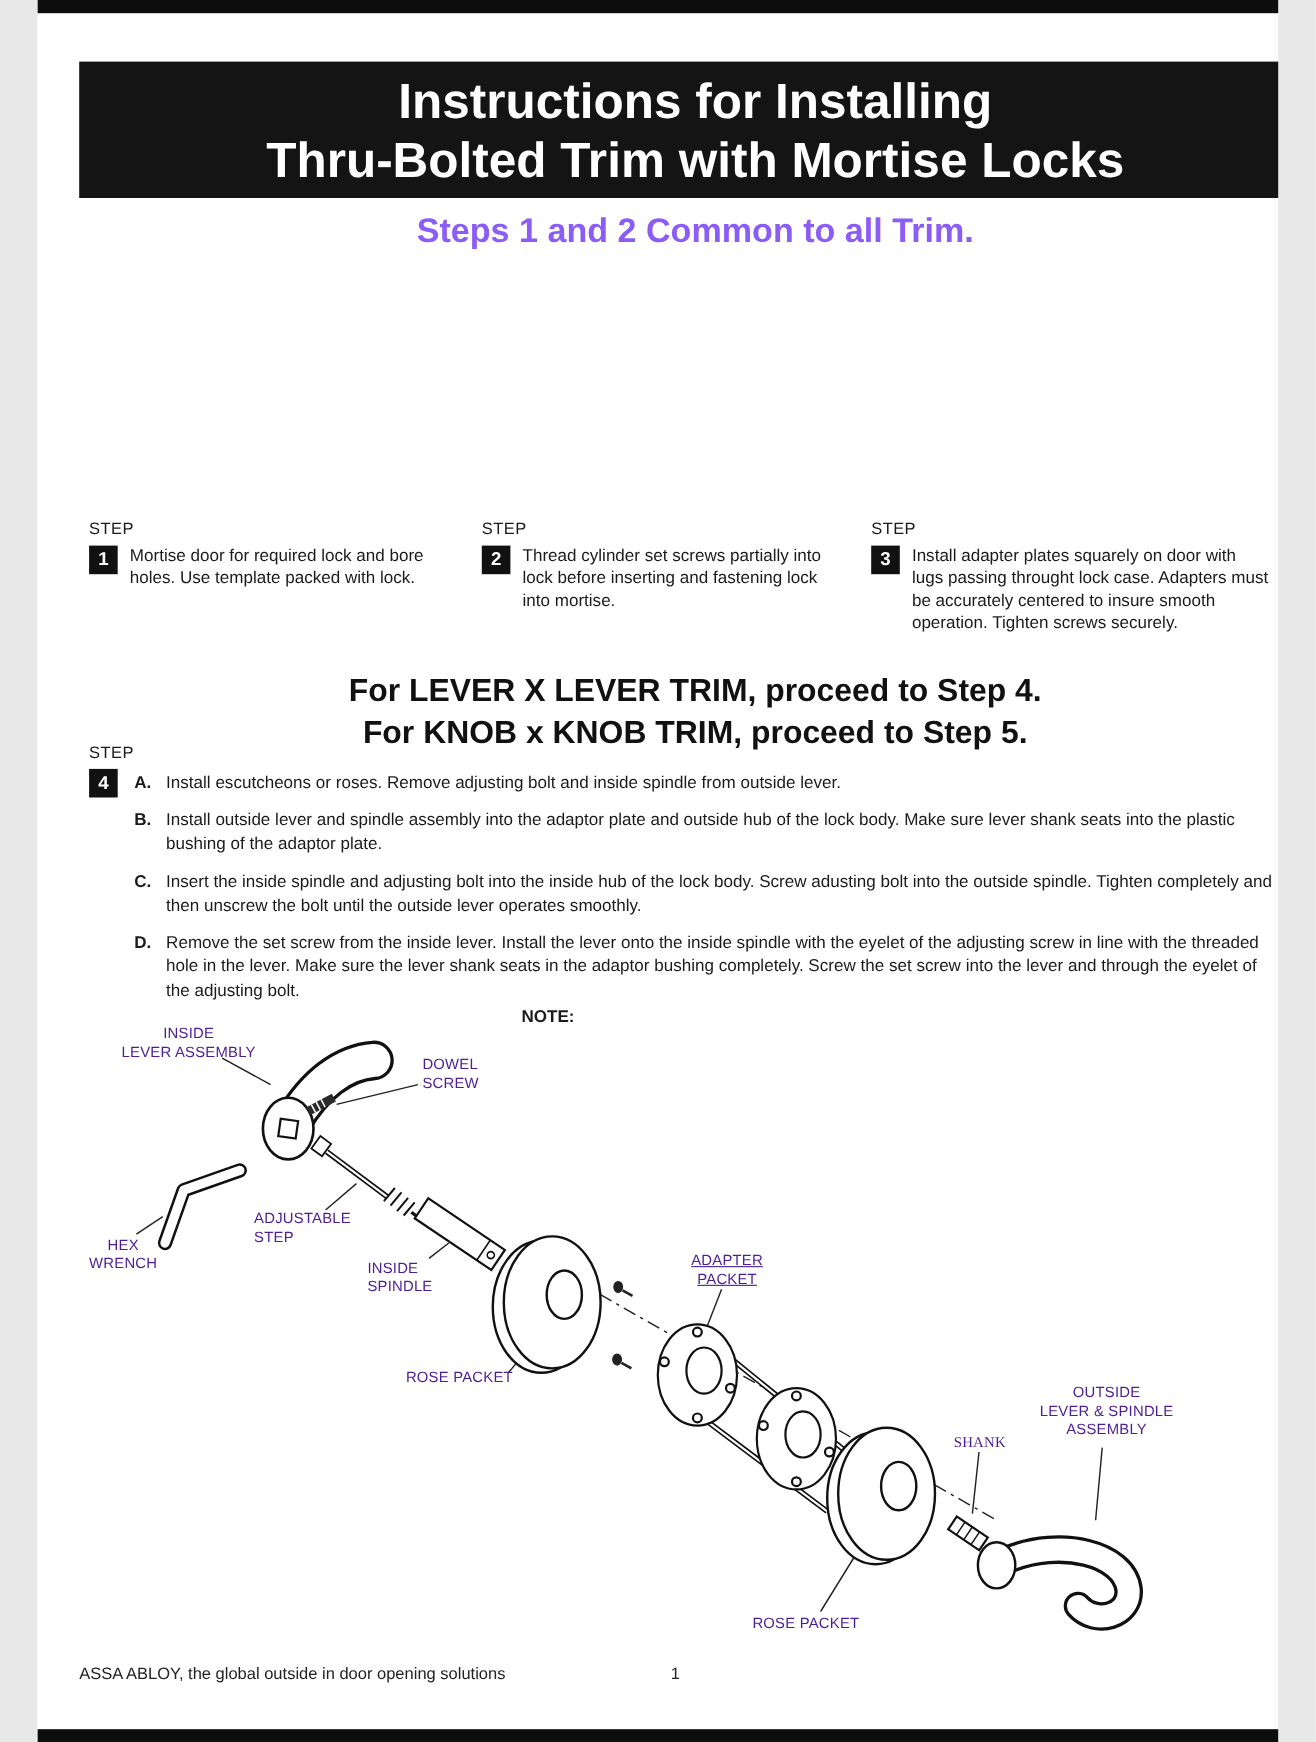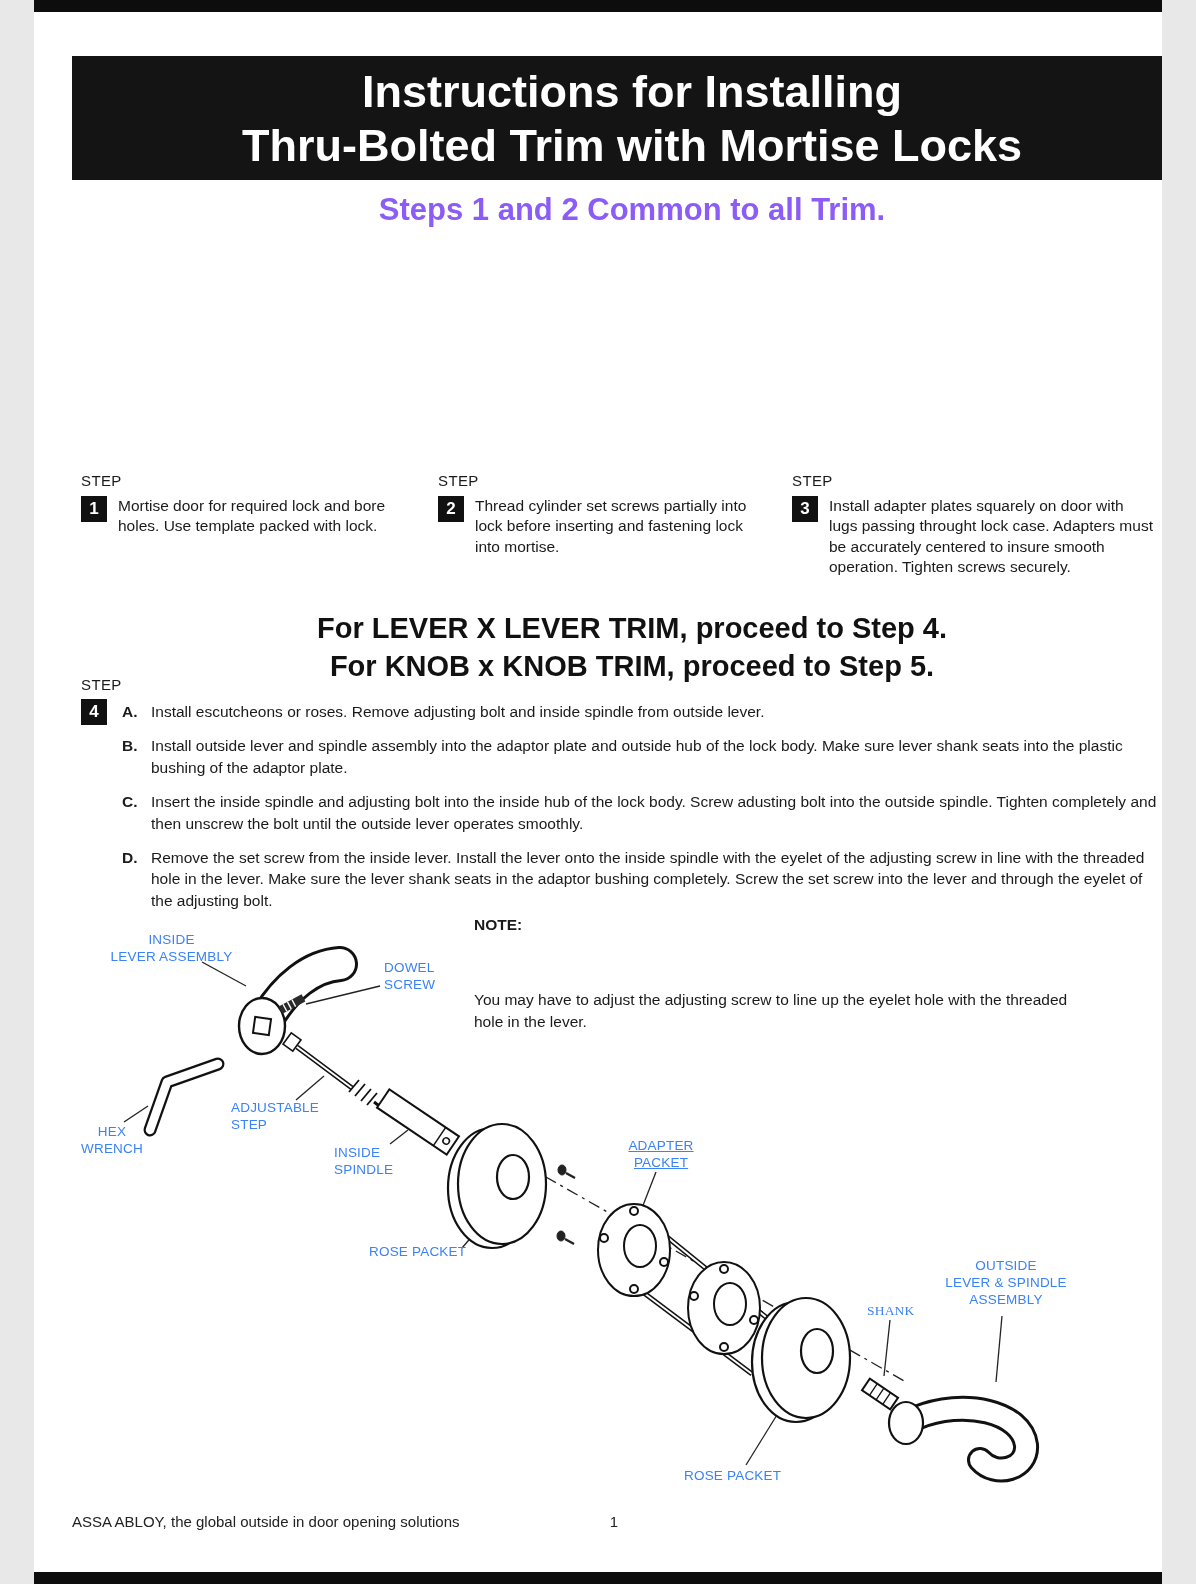--- a/index.html
+++ b/index.html
@@ -50,21 +50,21 @@
   .item .letter { font-weight:bold; flex:0 0 29px; }
   .item .itext { flex:1; }
 
   .note { position:absolute; left:440px; top:914px; width:600px; display:flex; font-size:15.5px; line-height:1.4;flex-direction:column; }
   .note .nlabel { font-weight:bold; flex:0 0 75px; }
   .note .ntext  { flex:1; }
 
   .diagram { position:absolute; left:0; top:920px; width:1196px; height:600px; }
   .diagram svg { position:absolute; left:0; top:0; }
   .dlabel {
-    position:absolute; font-size:13.5px; letter-spacing:0.2px; color:#3b82f6;
+    position:absolute; font-size:13.5px; letter-spacing:0.2px; color:#4c1d95;
     white-space:pre-line; line-height:1.25;
   }
   .dlabel.center { text-align:center; }
 
   .footer-left { position:absolute; left:38px; top:1513px; font-size:15px; color:#222; }
   .footer-page { position:absolute; left:0; top:1513px; width:1160px; text-align:center; font-size:15px; color:#222; }
 </style>
 </head>
 <body>
 
@@ -125,21 +125,20 @@
       <div class="itext">Insert the inside spindle and adjusting bolt into the inside hub of the lock body. Screw adusting bolt into the outside spindle. Tighten completely and then unscrew the bolt until the outside lever operates smoothly.</div>
     </div>
     <div class="item">
       <div class="letter">D.</div>
       <div class="itext">Remove the set screw from the inside lever. Install the lever onto the inside spindle with the eyelet of the adjusting screw in line with the threaded hole in the lever. Make sure the lever shank seats in the adaptor bushing completely. Screw the set screw into the lever and through the eyelet of the adjusting bolt.</div>
     </div>
   </div>
 
   <div class="note">
     <div class="nlabel">NOTE:</div>
-    <div class="ntext">You may have to adjust the adjusting screw to line up the eyelet hole with the threaded hole in the lever.</div>
   </div>
 
   <div class="diagram">
     <svg width="1196" height="600" viewBox="0 0 1196 600">
 
       <g stroke="#222" stroke-width="1.3" fill="none">
         <line x1="168" y1="42" x2="212" y2="66"></line>
         <line x1="346" y1="66" x2="272" y2="84"></line>
         <line x1="90" y1="202" x2="114" y2="186"></line>
         <line x1="262" y1="180" x2="290" y2="156"></line>

